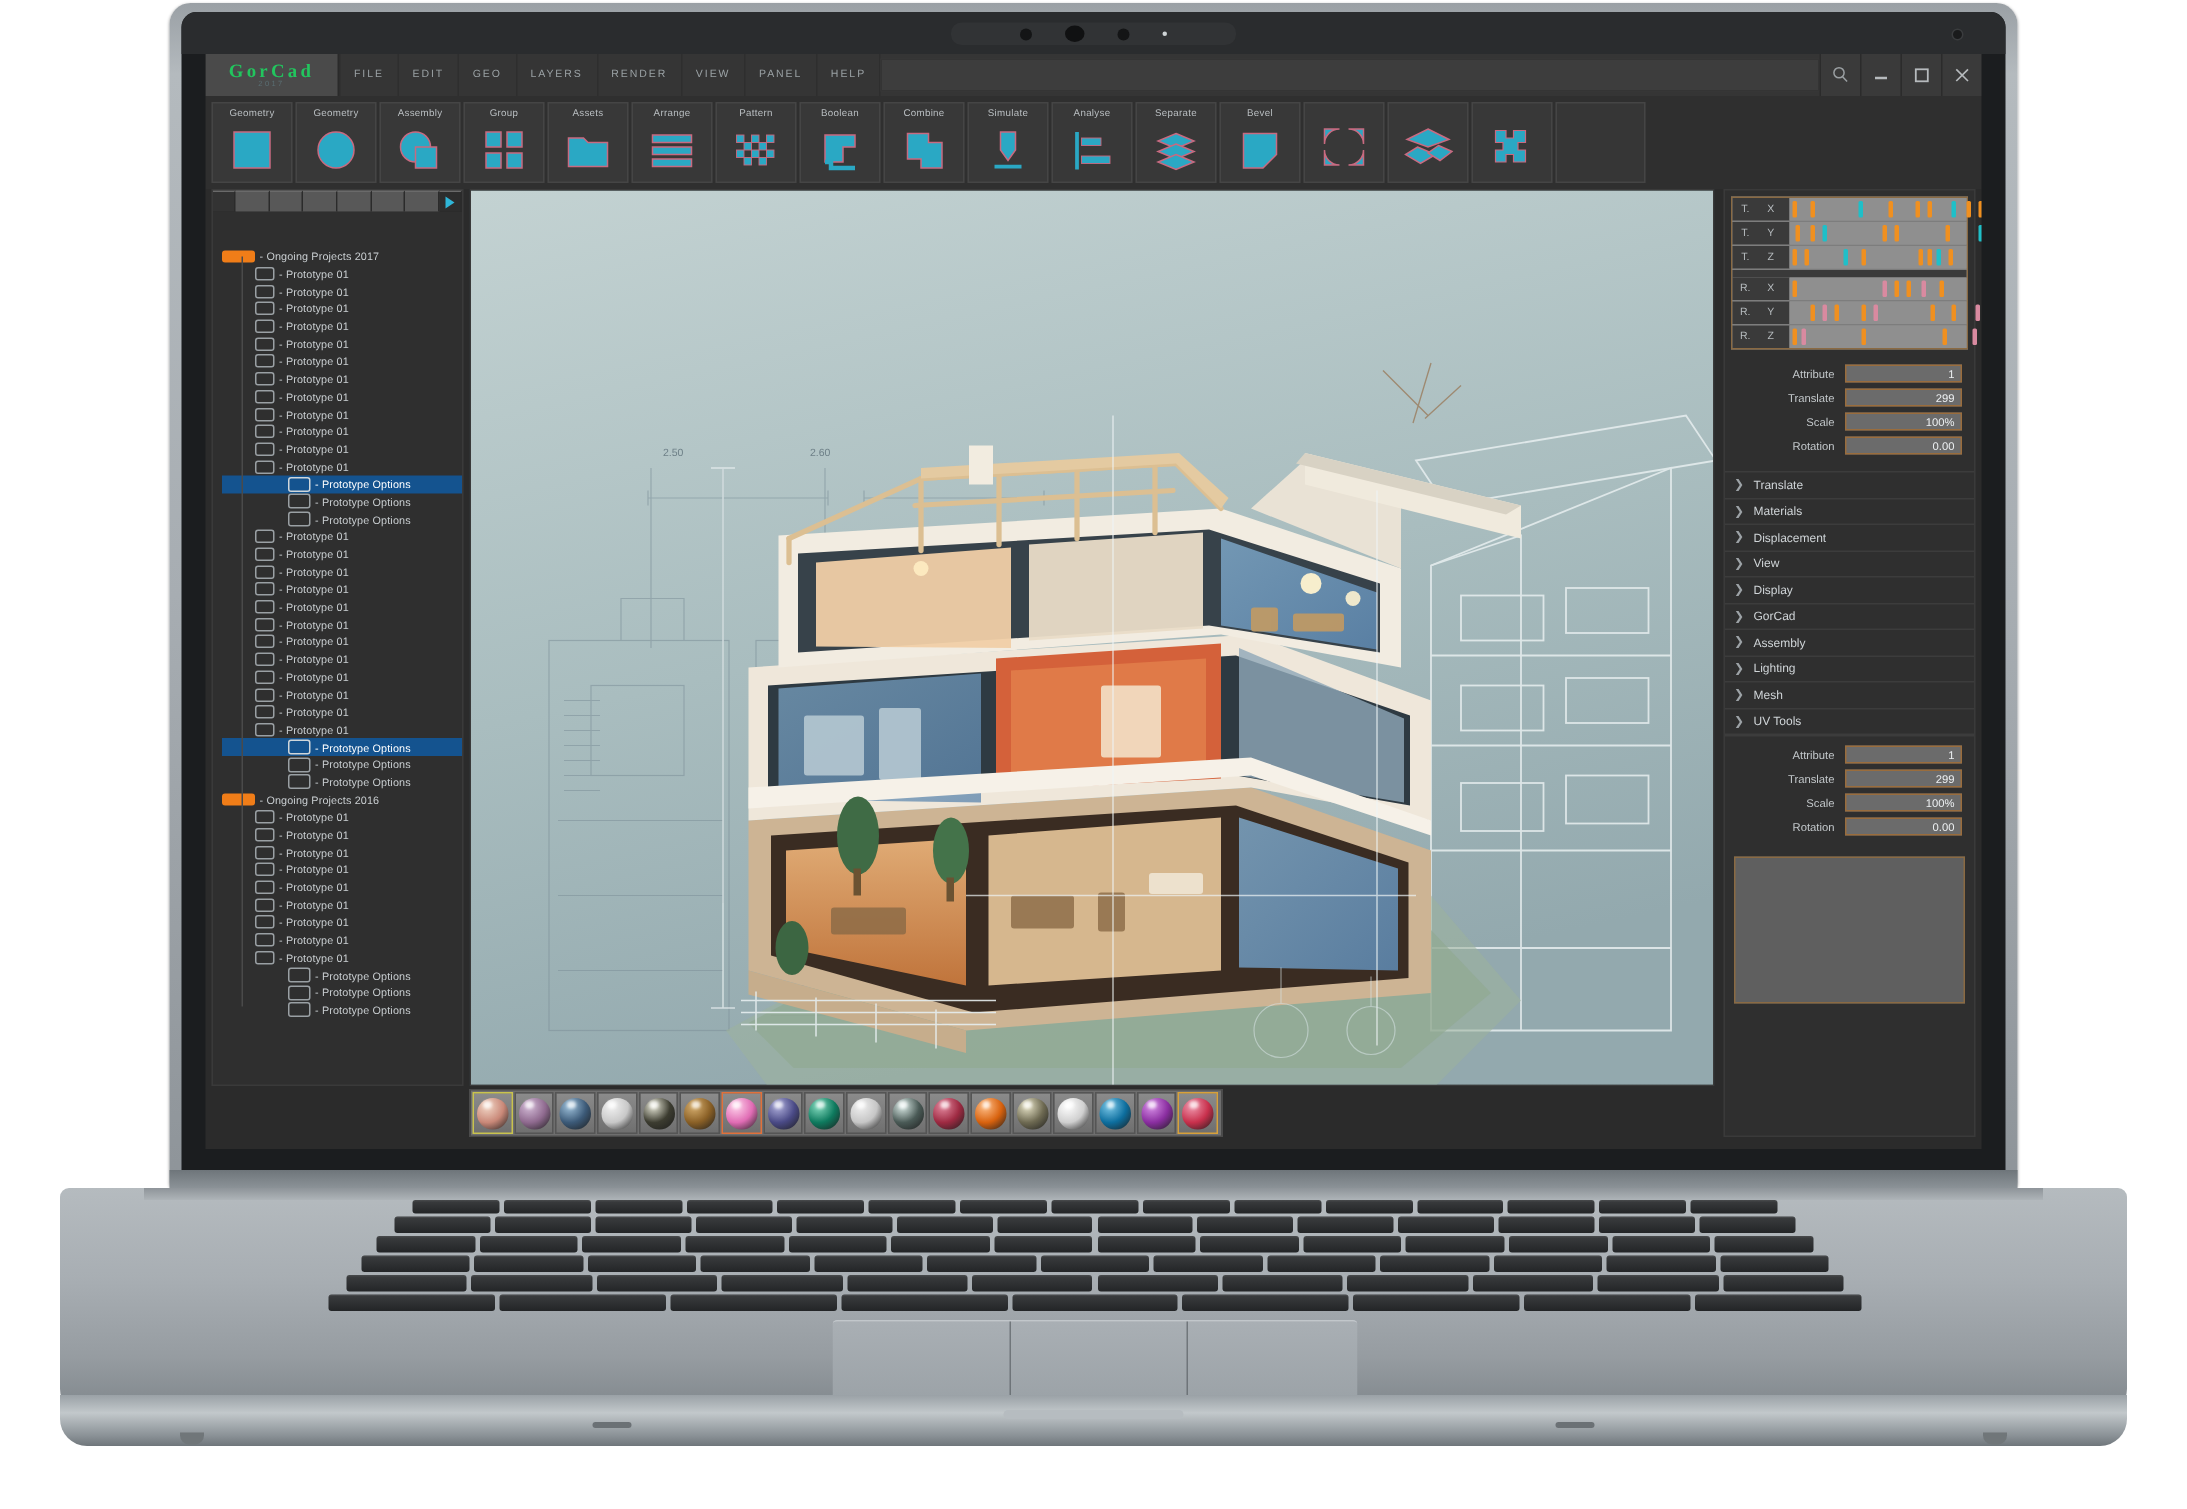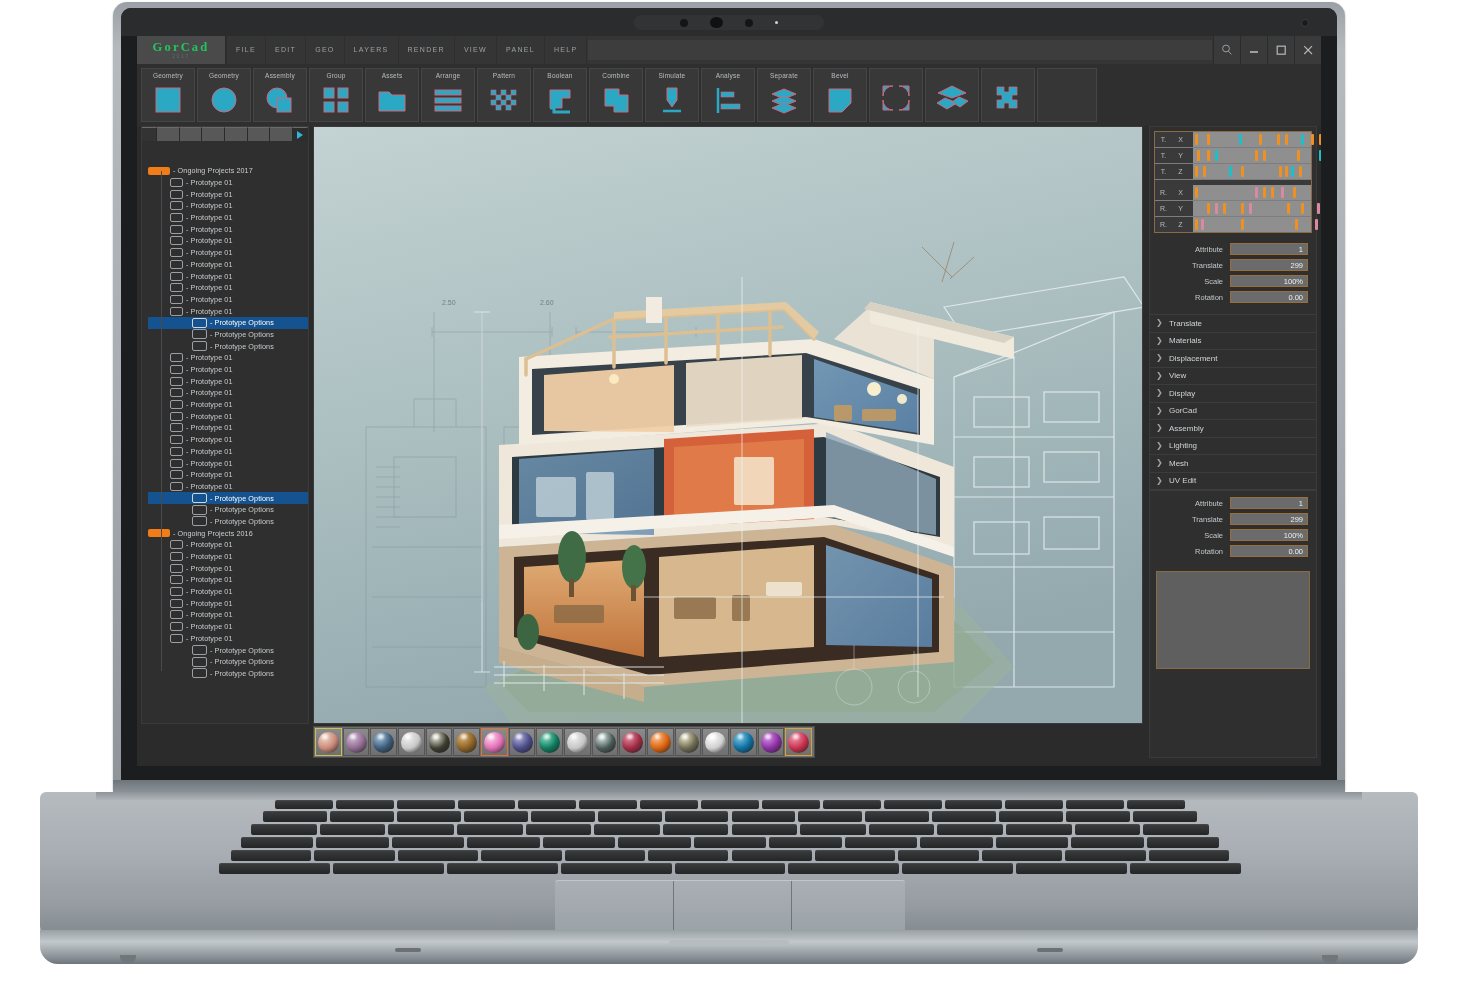--- a/index.html
+++ b/index.html
@@ -943,21 +943,21 @@
                 <div class="acc">
                   <div class="chev">❯</div>
                   <div class="alabel">Lighting</div>
                 </div>
                 <div class="acc">
                   <div class="chev">❯</div>
                   <div class="alabel">Mesh</div>
                 </div>
                 <div class="acc">
                   <div class="chev">❯</div>
-                  <div class="alabel">UV Edit</div>
+                  <div class="alabel">UV Tools</div>
                 </div>
               </div>
 
             <div class="sep"></div>
 
             <div class="fields">
               <div class="frow">
                 <div class="flabel">Attribute</div>
                 <div class="fbox">
                     <span class="fval">1</span>

